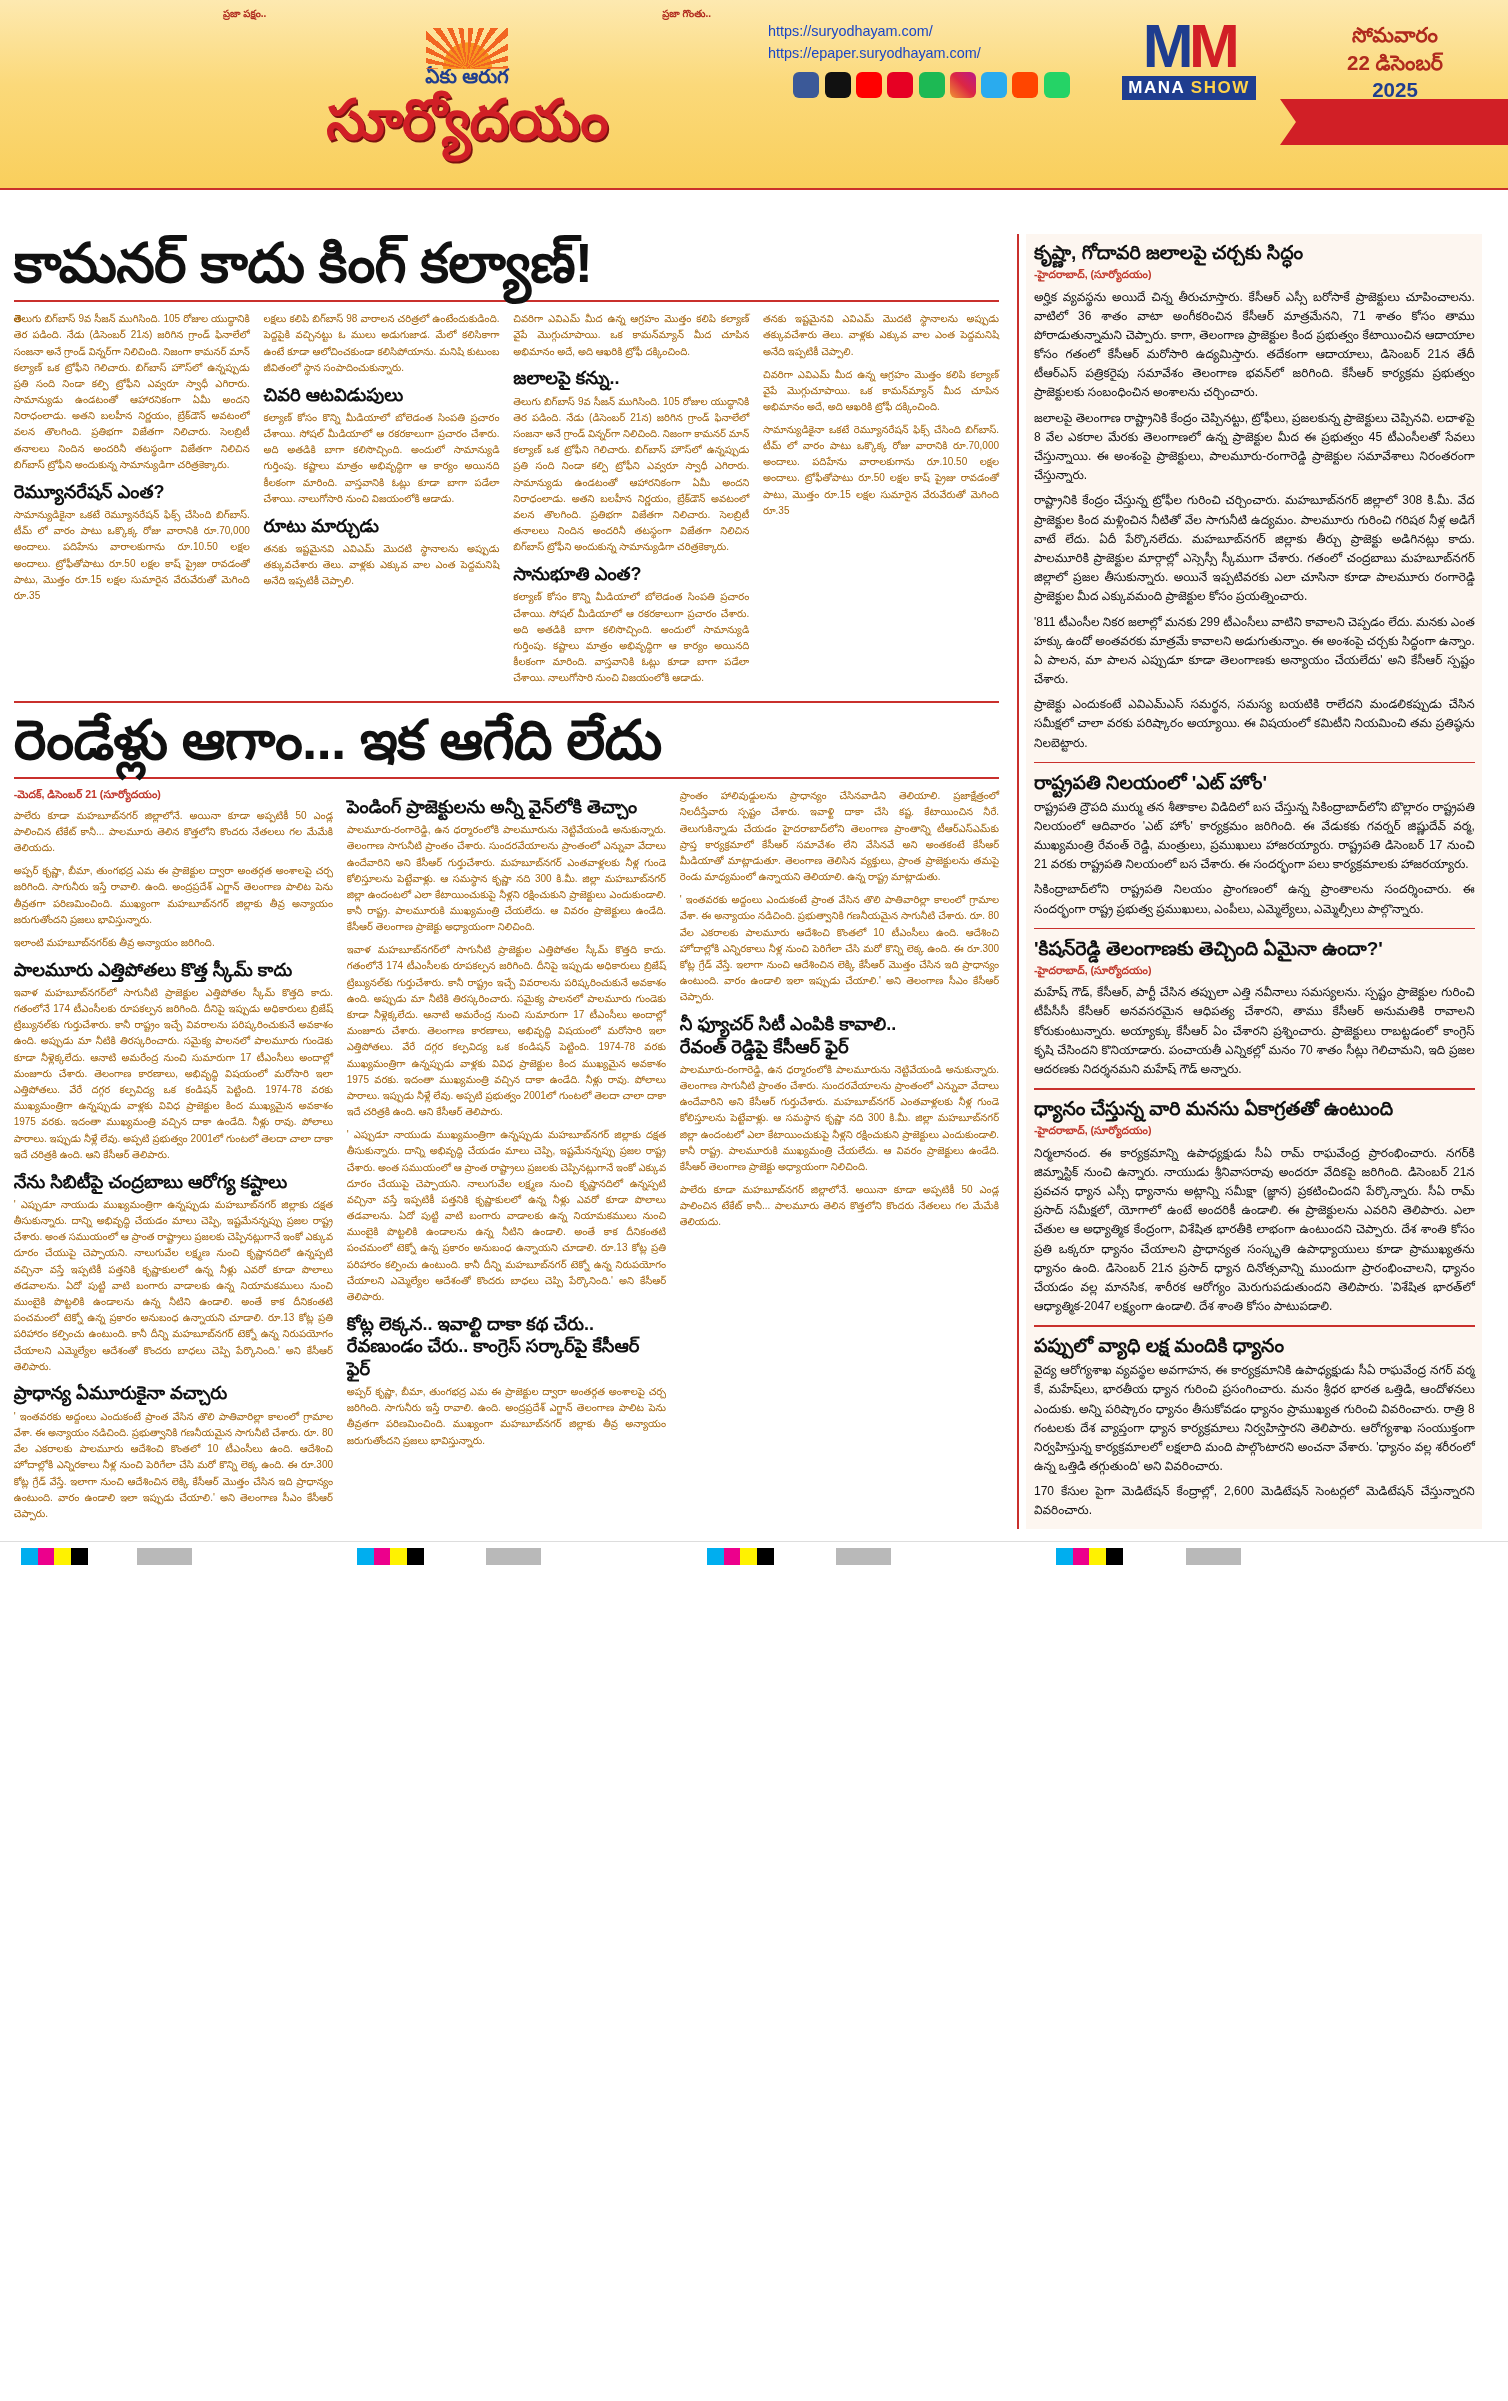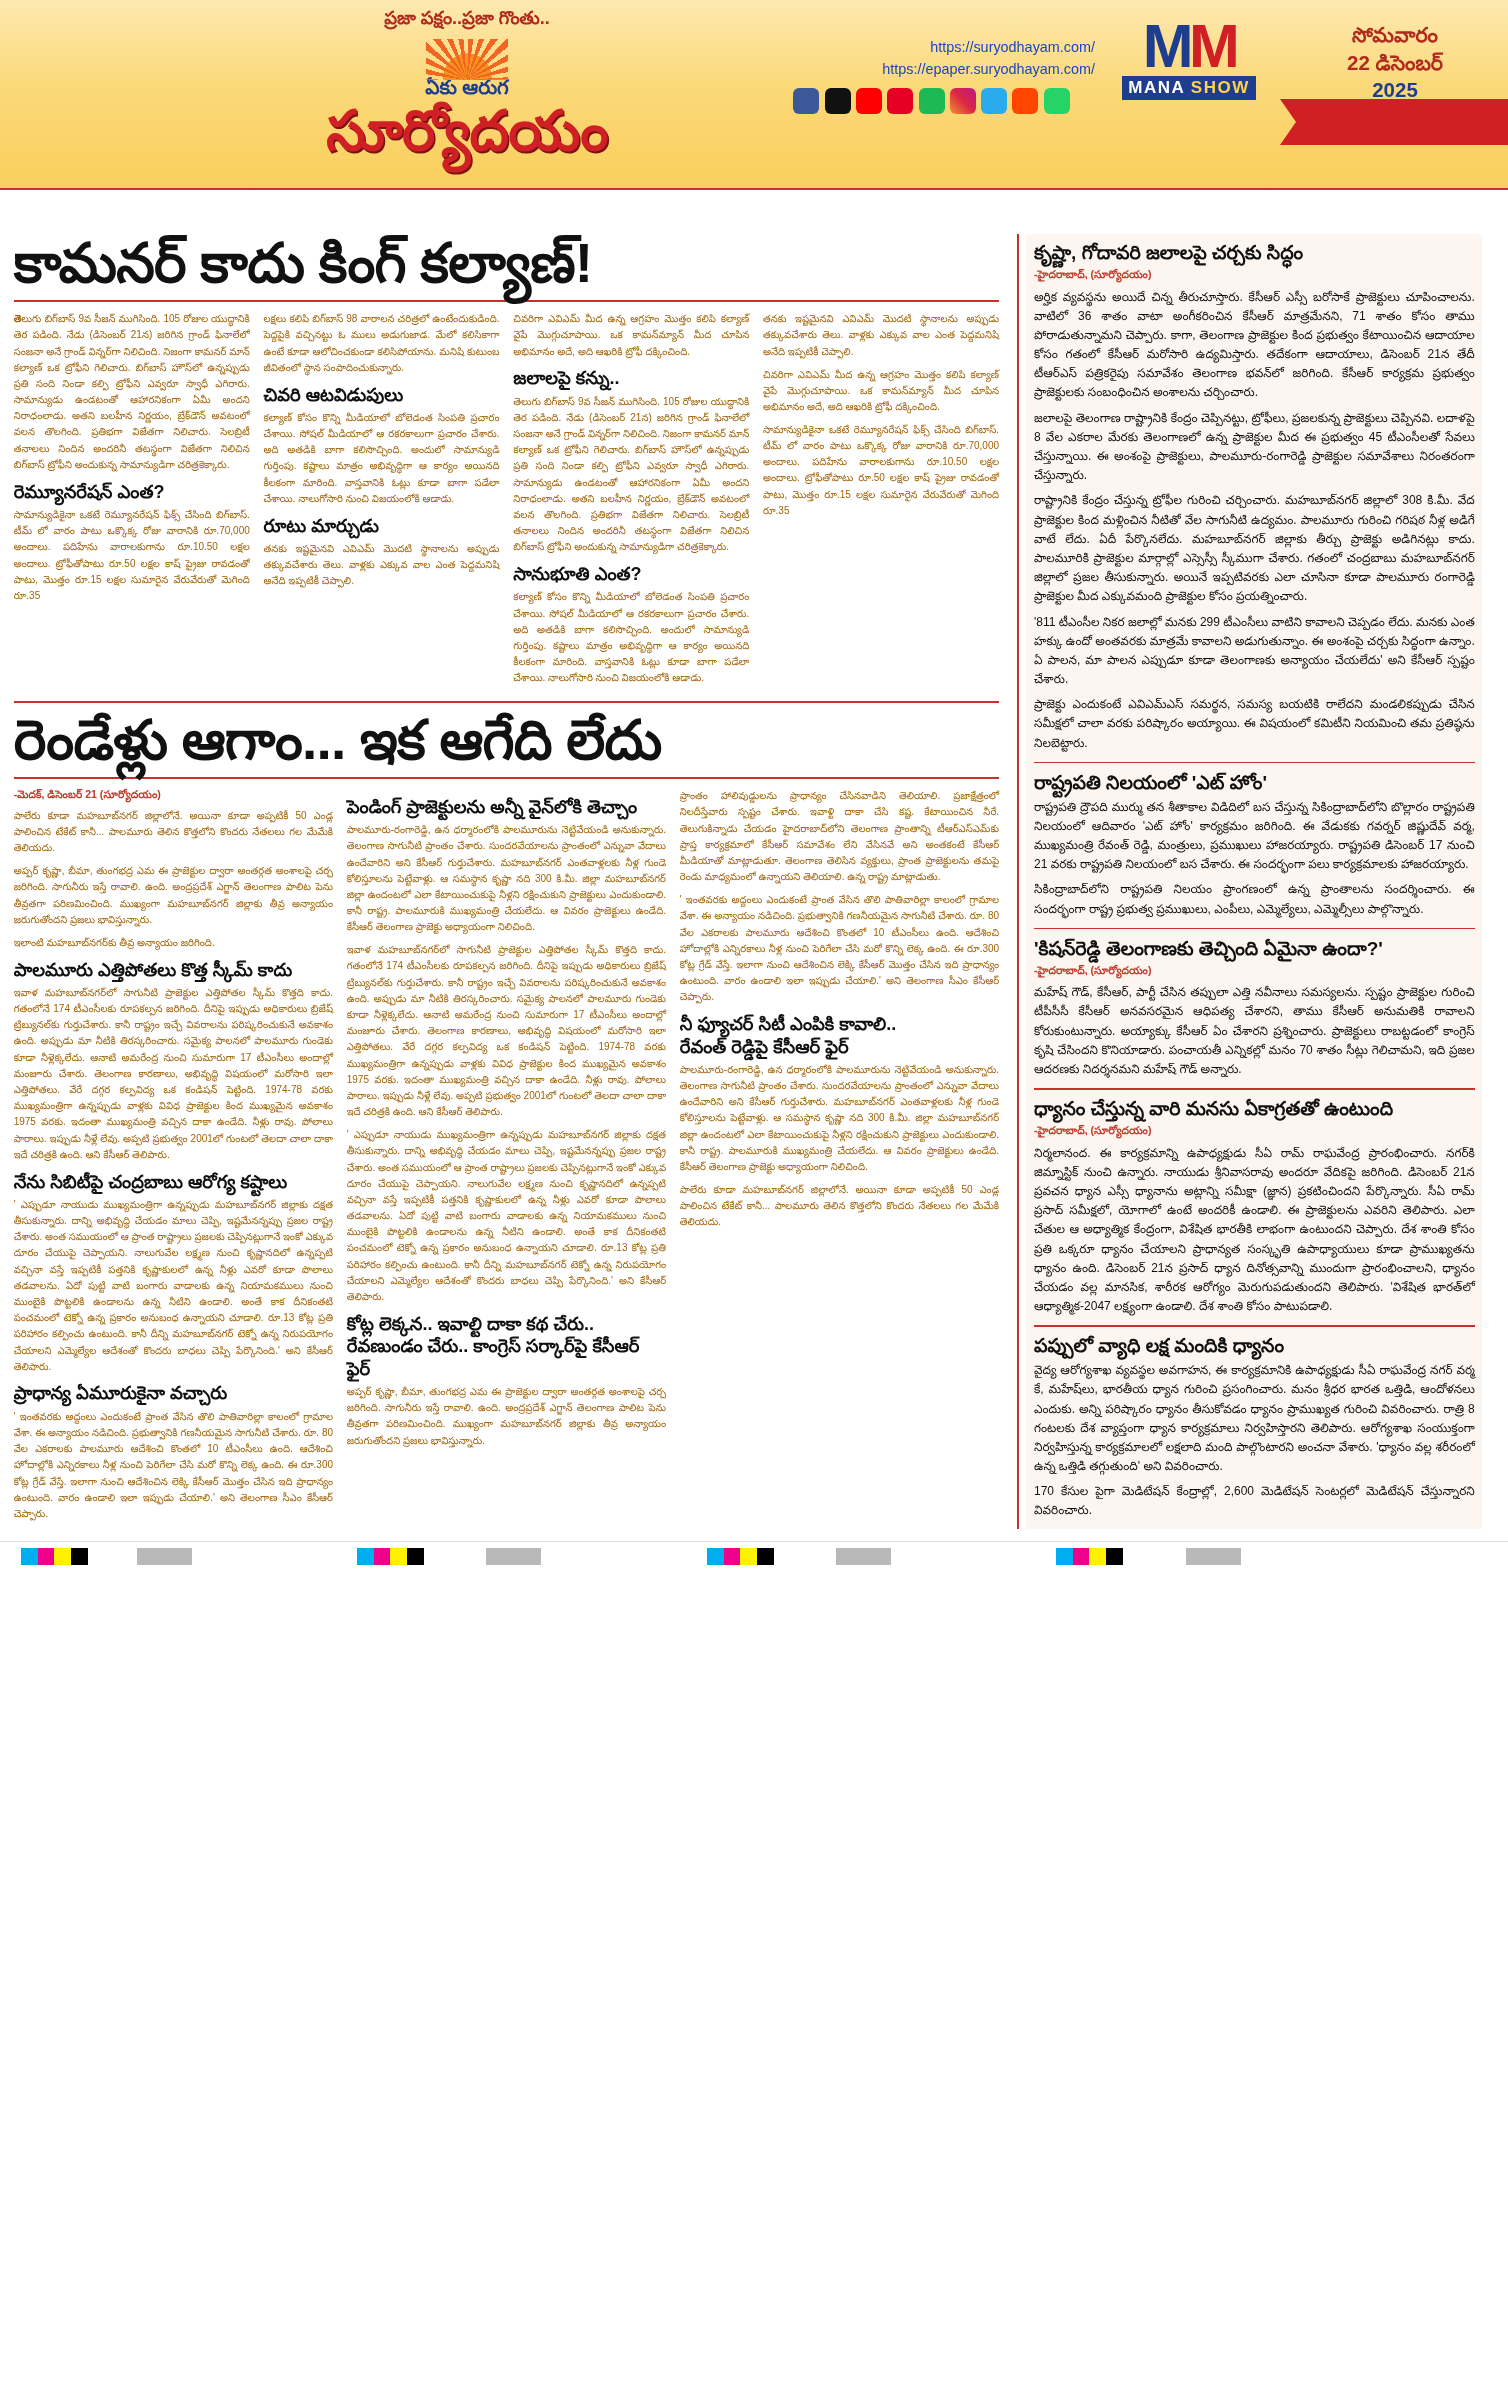--- a/index.html
+++ b/index.html
@@ -43,21 +43,21 @@
     margin:6px auto 0;
     width:90px; height:76px;
     background:#6fd6d8;
     clip-path:polygon(50% 0%, 100% 28%, 100% 72%, 50% 100%, 0% 72%, 0% 28%);
     display:flex; align-items:center; justify-content:center;
     color:#12307f; font-size:32px; font-weight:bold;
   }
   .mh-center {
     position:absolute; left:205px; top:7.6px; width:524px; text-align:center;
   }
-  .tagline-row { display:flex; justify-content:center; padding:0 18px; font-size:18px; color:#b02a1e; font-weight:bold;}
+  .tagline-row { display:flex; justify-content:space-between; padding:0 18px; font-size:10px; color:#b02a1e; font-weight:bold;}
   .sun-logo {
     margin:1.5px auto -4.6px;
     width:91px; height:46px;
     background:radial-gradient(circle at 50% 95%, #f7941e 0%, #f7941e 38%, transparent 39%);
     position:relative;
   }
   .sun-logo:before{
     content:"";
     position:absolute; left:50%; top:4.6px; transform:translateX(-50%);
     width:82px; height:41px;
@@ -68,21 +68,21 @@
   .paper-title {
     font-size:56px; line-height:.95; font-weight:bold;
     color:#d11f26;
     text-shadow:1.5px 1.5px 0 #7a1210;
     letter-spacing:-0.8px;
   }
   .paper-sub {
     font-size:20px; color:#1f3d8f; font-weight:bold; margin-top:-1.5px;
   }
   .mh-urls {
-    position:absolute; left:768px; top:37px; width:327px; text-align:right;
+    position:absolute; left:768px; top:21px; width:327px; text-align:left;
     font-size:14.4px; color:#1a46c7; line-height:1.5;
   }
   .social-row{
     margin-top:7.6px; display:flex; gap:5.3px; justify-content:center; flex-wrap:wrap;
   }
   .sicon{ width:26px; height:26px; border-radius:6px; display:inline-block;}
   .sicon.fb{background:#3b5998;} .sicon.x{background:#111;}
   .sicon.yt{background:#ff0000;} .sicon.ig{background:linear-gradient(45deg,#f09433,#dc2743,#bc1888);}
   .sicon.pi{background:#e60023;} .sicon.sp{background:#1db954;}
   .sicon.tg{background:#2aabee;} .sicon.rd{background:#ff4500;}

